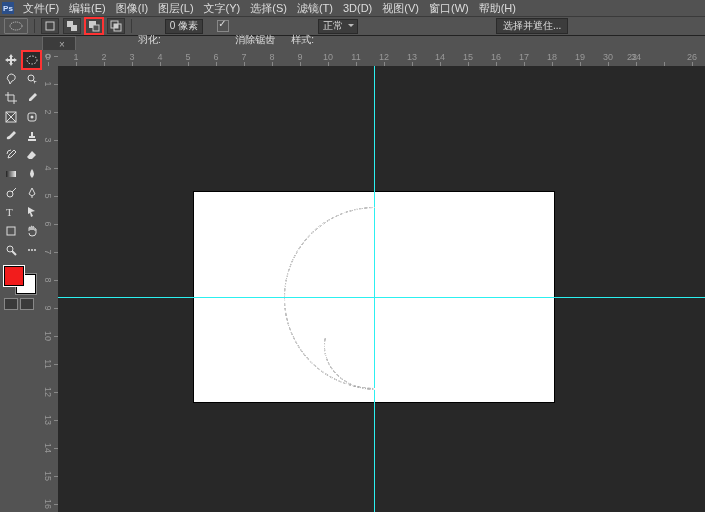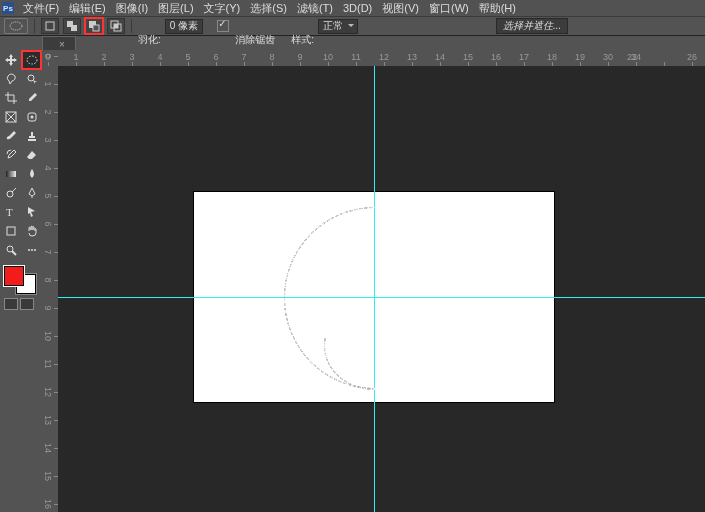--- a/index.html
+++ b/index.html
@@ -11,21 +11,21 @@
   .tool-sample svg{display:block;}
   .bool-btn{width:16px;height:14px;background:#444;display:flex;align-items:center;justify-content:center;border:1px solid #333;}
   .bool-btn.highlight{outline:2px solid #f33;outline-offset:-1px;}
   .divider-v{width:1px;height:14px;background:#3a3a3a;margin:0 2px;}
   .label{color:#ddd;margin-top:28px;}
   .field{background:#3c3c3c;color:#ddd;padding:0 4px;height:13px;display:flex;align-items:center;border:1px solid #2a2a2a;font-size:10px;}
   .check{width:10px;height:10px;border:1px solid #888;display:inline-block;position:relative;margin-right:2px;}
   .check.on::after{content:"✓";position:absolute;top:-3px;left:0;color:#ddd;font-size:10px;}
   .dropdown{background:#3c3c3c;color:#ddd;padding:0 14px 0 4px;height:13px;display:flex;align-items:center;border:1px solid #2a2a2a;font-size:10px;position:relative;}
   .dropdown::after{content:"";position:absolute;right:3px;top:4px;border:3px solid transparent;border-top-color:#bbb;}
-  .btn{background:#3c3c3c;color:#ddd;padding:0 6px;height:14px;display:flex;align-items:center;border:1px solid #2a2a2a;font-size:10px;font-style:italic;}
+  .btn{background:#3c3c3c;color:#ddd;padding:0 6px;height:14px;display:flex;align-items:center;border:1px solid #2a2a2a;font-size:10px;}
   .tabbar{height:16px;background:#535353;display:flex;align-items:flex-end;padding-left:42px;border-bottom:1px solid #222;font-size:10px;}
   .tab{background:#3c3c3c;color:#ddd;padding:1px 10px;height:13px;display:flex;align-items:center;border-top:1px solid #666;border-left:1px solid #666;border-right:1px solid #666;position:relative;}
   .tab .close{margin-left:6px;color:#aaa;}
   .workspace{position:absolute;top:50px;left:42px;right:0;bottom:0;background:#282828;}
   .ruler-h{position:absolute;top:0;left:16px;right:0;height:16px;background:#535353;border-bottom:1px solid #222;color:#aaa;font-size:9px;}
   .ruler-v{position:absolute;top:16px;left:0;bottom:0;width:16px;background:#535353;border-right:1px solid #222;}
   .ruler-corner{position:absolute;top:0;left:0;width:16px;height:16px;background:#535353;border-right:1px solid #222;border-bottom:1px solid #222;}
   .ruler-h .tick{position:absolute;top:2px;font-size:9px;color:#999;transform:translateX(-50%);} 
   .ruler-h .tline{position:absolute;bottom:0;width:1px;height:4px;background:#888;}
   .ruler-v .tick{position:absolute;left:1px;font-size:9px;color:#999;writing-mode:vertical-rl;transform:translateY(-50%);} 

